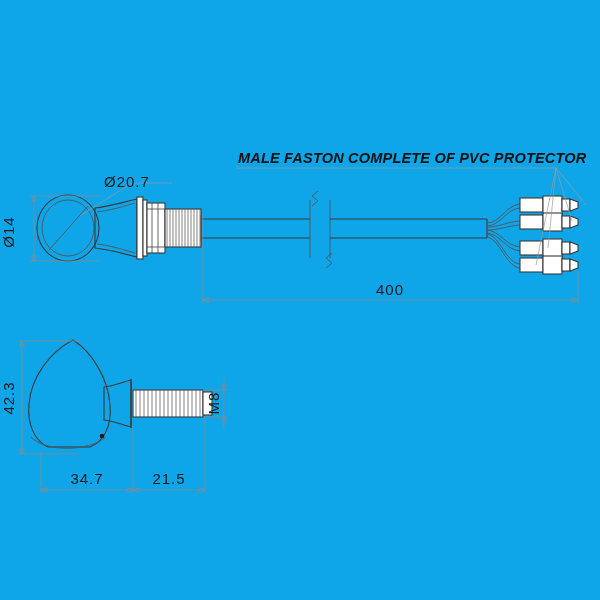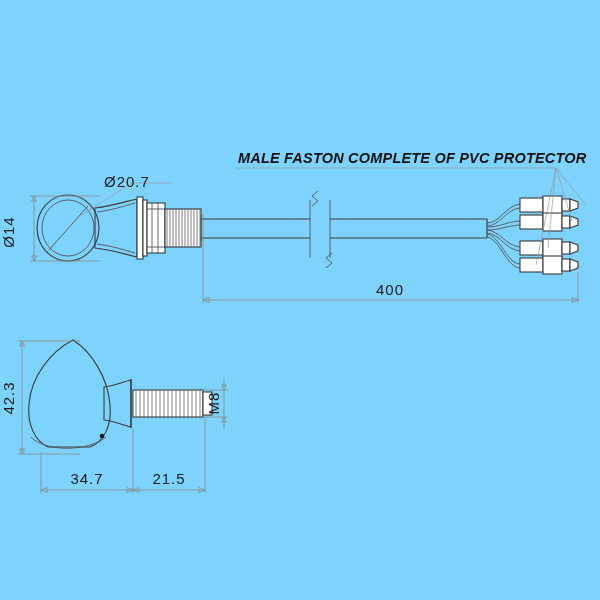--- a/index.html
+++ b/index.html
@@ -4,21 +4,21 @@
 <style>
   html, body {
     margin: 0;
     padding: 0;
     background: #ffffff;
   }
   #page {
     position: relative;
     width: 600px;
     height: 600px;
-    background: #7dd3fc;
+    background: #0ea5e9;
     overflow: hidden;
     font-family: "Liberation Sans", sans-serif;
   }
   svg#drawing {
     position: absolute;
     left: 0;
     top: 0;
     width: 600px;
     height: 600px;
     display: block;

